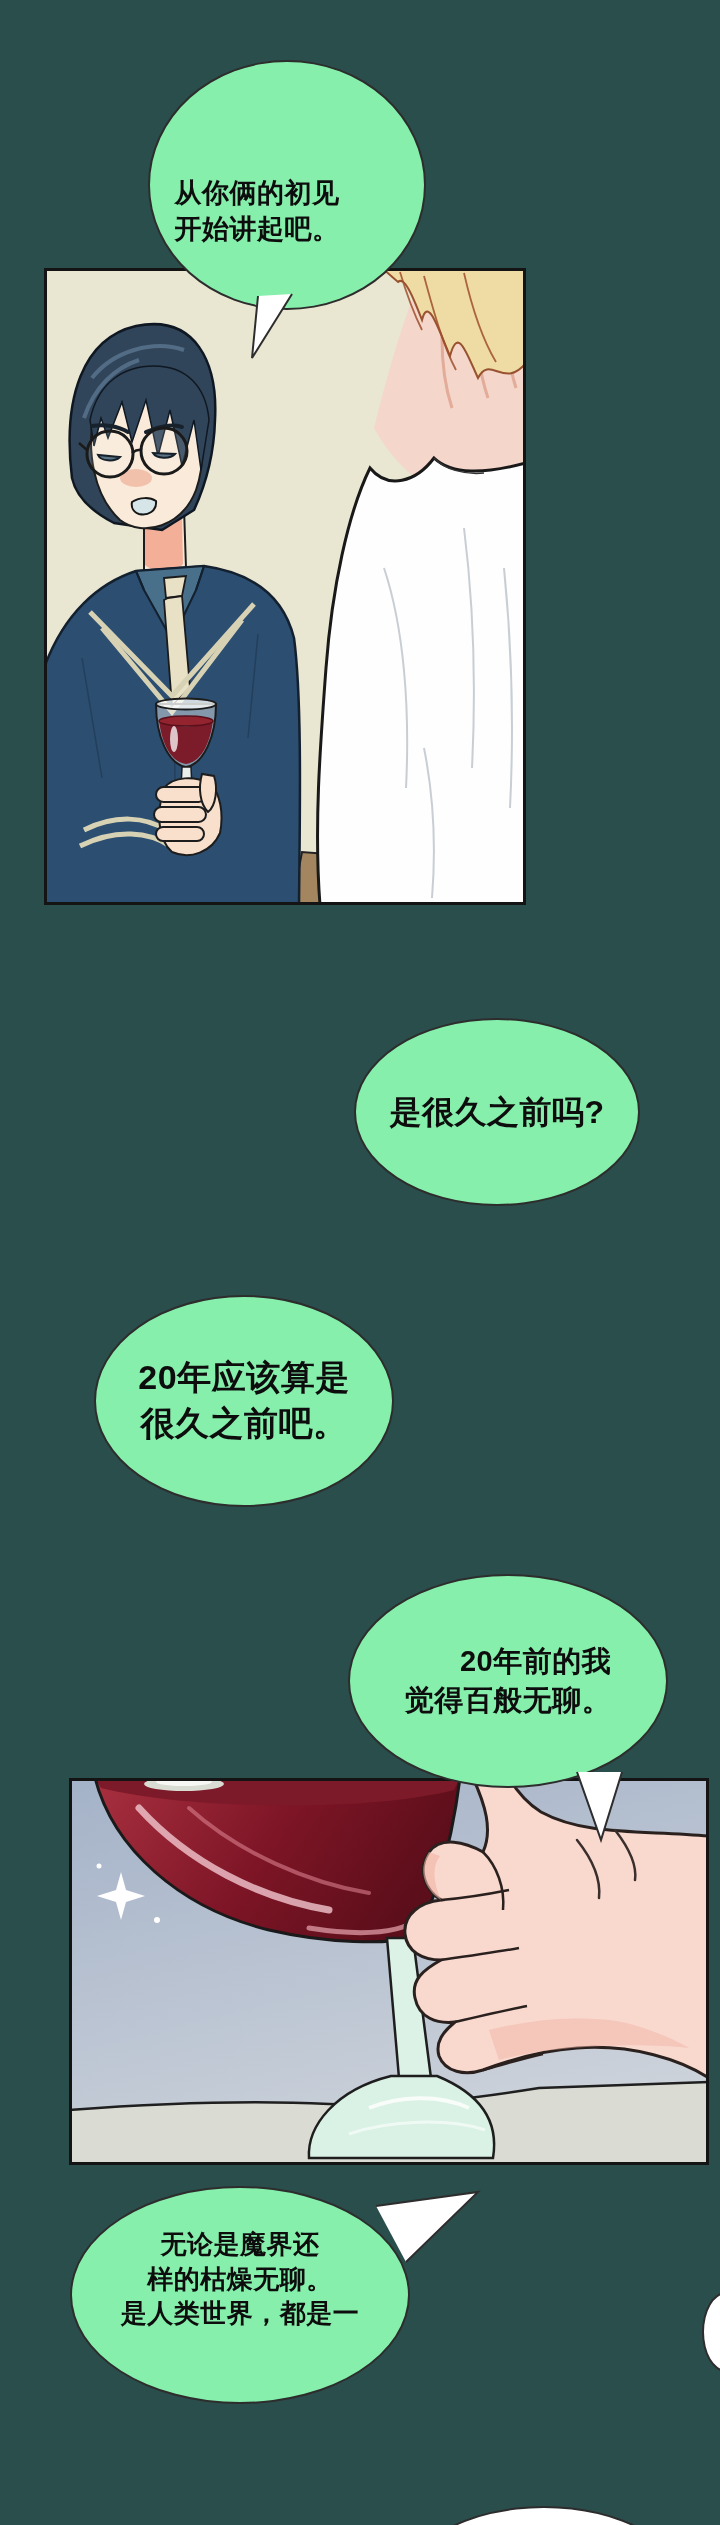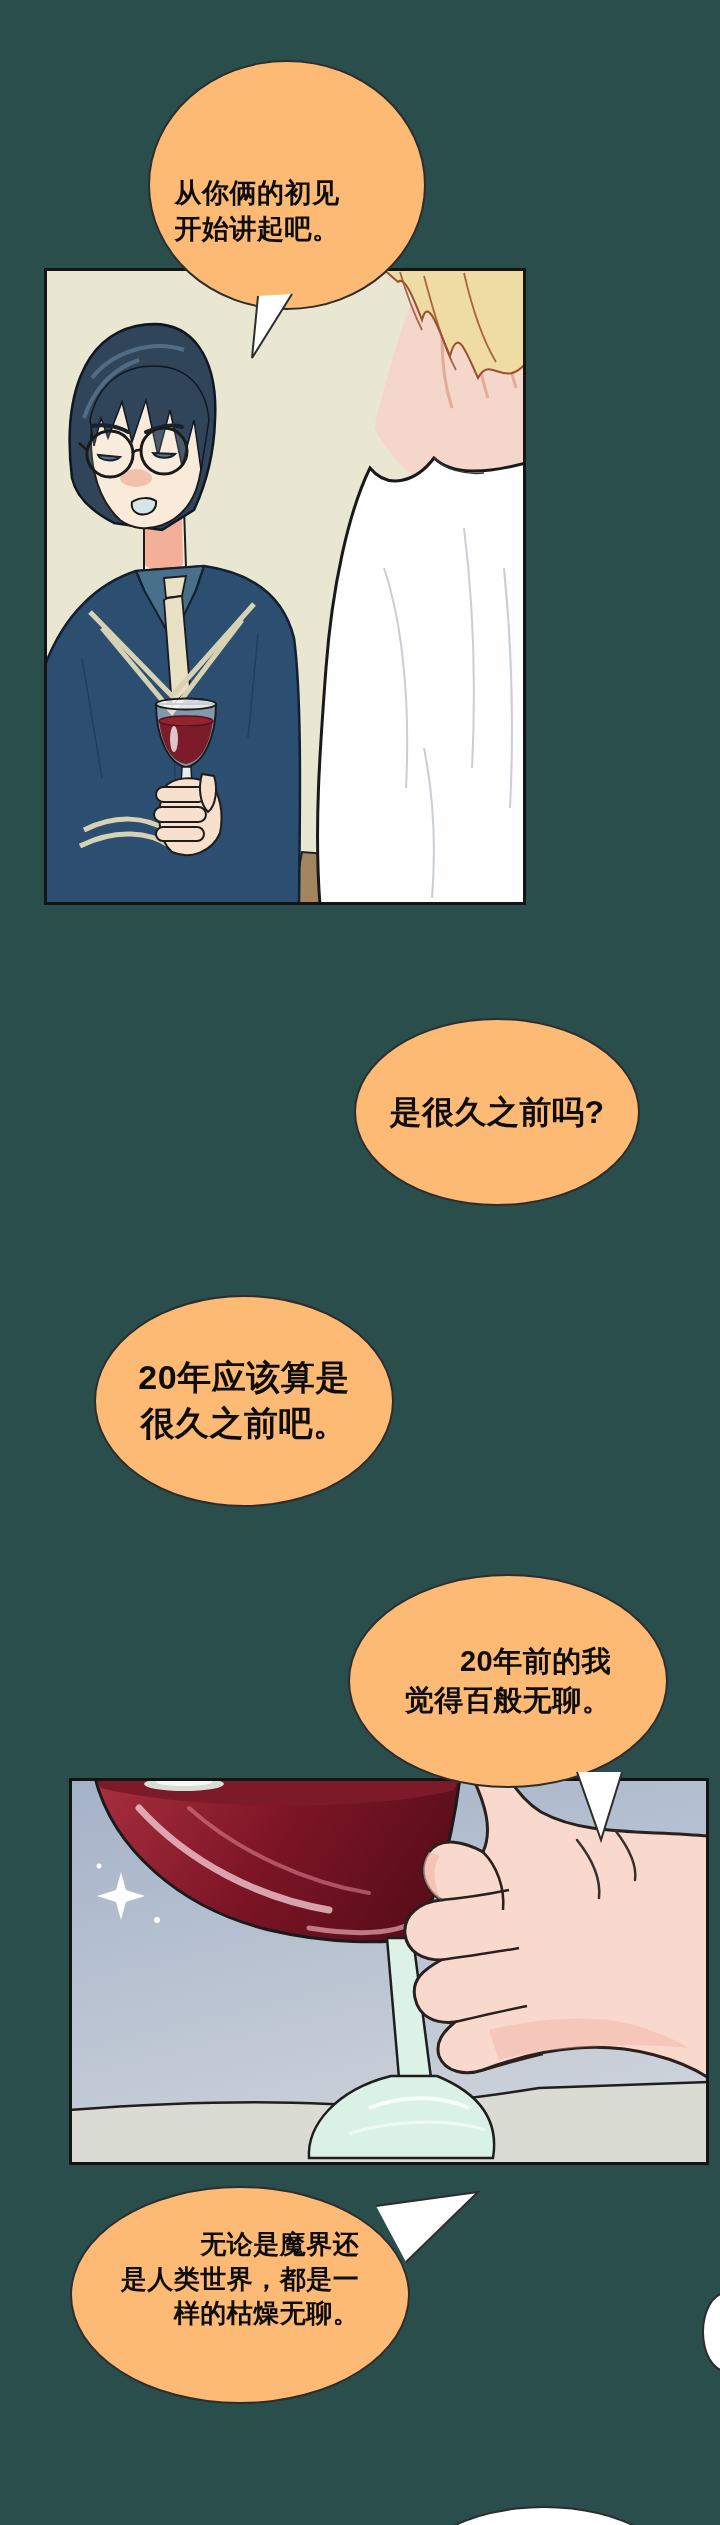--- a/index.html
+++ b/index.html
@@ -4,34 +4,34 @@
 <style>
   html,body { margin:0; padding:0; }
   body { font-family:"Liberation Sans","DejaVu Sans",sans-serif; }
   #comic-page {
     position:relative; width:720px; height:2525px;
     background:#2a4e4c; overflow:hidden;
   }
   .panel { position:absolute; z-index:2; }
   .panel svg { display:block; width:100%; height:100%; }
   .bubble {
-    position:absolute; background:#fdba74; border:2px solid #2d2d2d;
+    position:absolute; background:#86efac; border:2px solid #2d2d2d;
     border-radius:50%; display:flex; align-items:center; justify-content:center;
     z-index:4; box-sizing:border-box;
   }
   .bubble .txt {
     color:#0d0d0d; text-align:center; font-weight:600;
     line-height:1.34; letter-spacing:.5px; white-space:nowrap;
   }
   .txt span { display:block; }
   #bubble-1 .txt { font-size:27px; transform:translate(-30px,26px); }
   #bubble-2 .txt { font-size:32px; }
   #bubble-3 .txt { font-size:34px; }
   #bubble-4 .txt { font-size:29px;text-align:right; }
-  #bubble-5 .txt { font-size:26px; transform:translateY(-16px);text-align:right; }
+  #bubble-5 .txt { font-size:26px; transform:translateY(-16px); }
   #tail-overlay {
     position:absolute; left:0; top:0; width:720px; height:2525px;
     z-index:6; pointer-events:none;
   }
   .partial-bubble {
     position:absolute; background:#ffffff; border:2px solid #2d2d2d;
     border-radius:50%; z-index:4;
   }
 </style>
 </head>
@@ -203,22 +203,22 @@
   <div class="bubble" id="bubble-4" style="left:348px;top:1574px;width:320px;height:214px;">
     <div class="txt">
       <span>20年前的我</span>
       <span>觉得百般无聊。</span>
     </div>
   </div>
 
   <div class="bubble" id="bubble-5" style="left:70px;top:2186px;width:340px;height:218px;">
     <div class="txt">
       <span>无论是魔界还</span>
+      <span>样的枯燥无聊。</span>
       <span>是人类世界，都是一</span>
-      <span>样的枯燥无聊。</span>
     </div>
   </div>
 
   <div class="partial-bubble" style="left:402px;top:2506px;width:280px;height:160px;"></div>
 
   <div class="partial-bubble" style="left:702px;top:2292px;width:44px;height:76px;"></div>
 
   <svg id="tail-overlay" viewBox="0 0 720 2525">
 
     <g>

